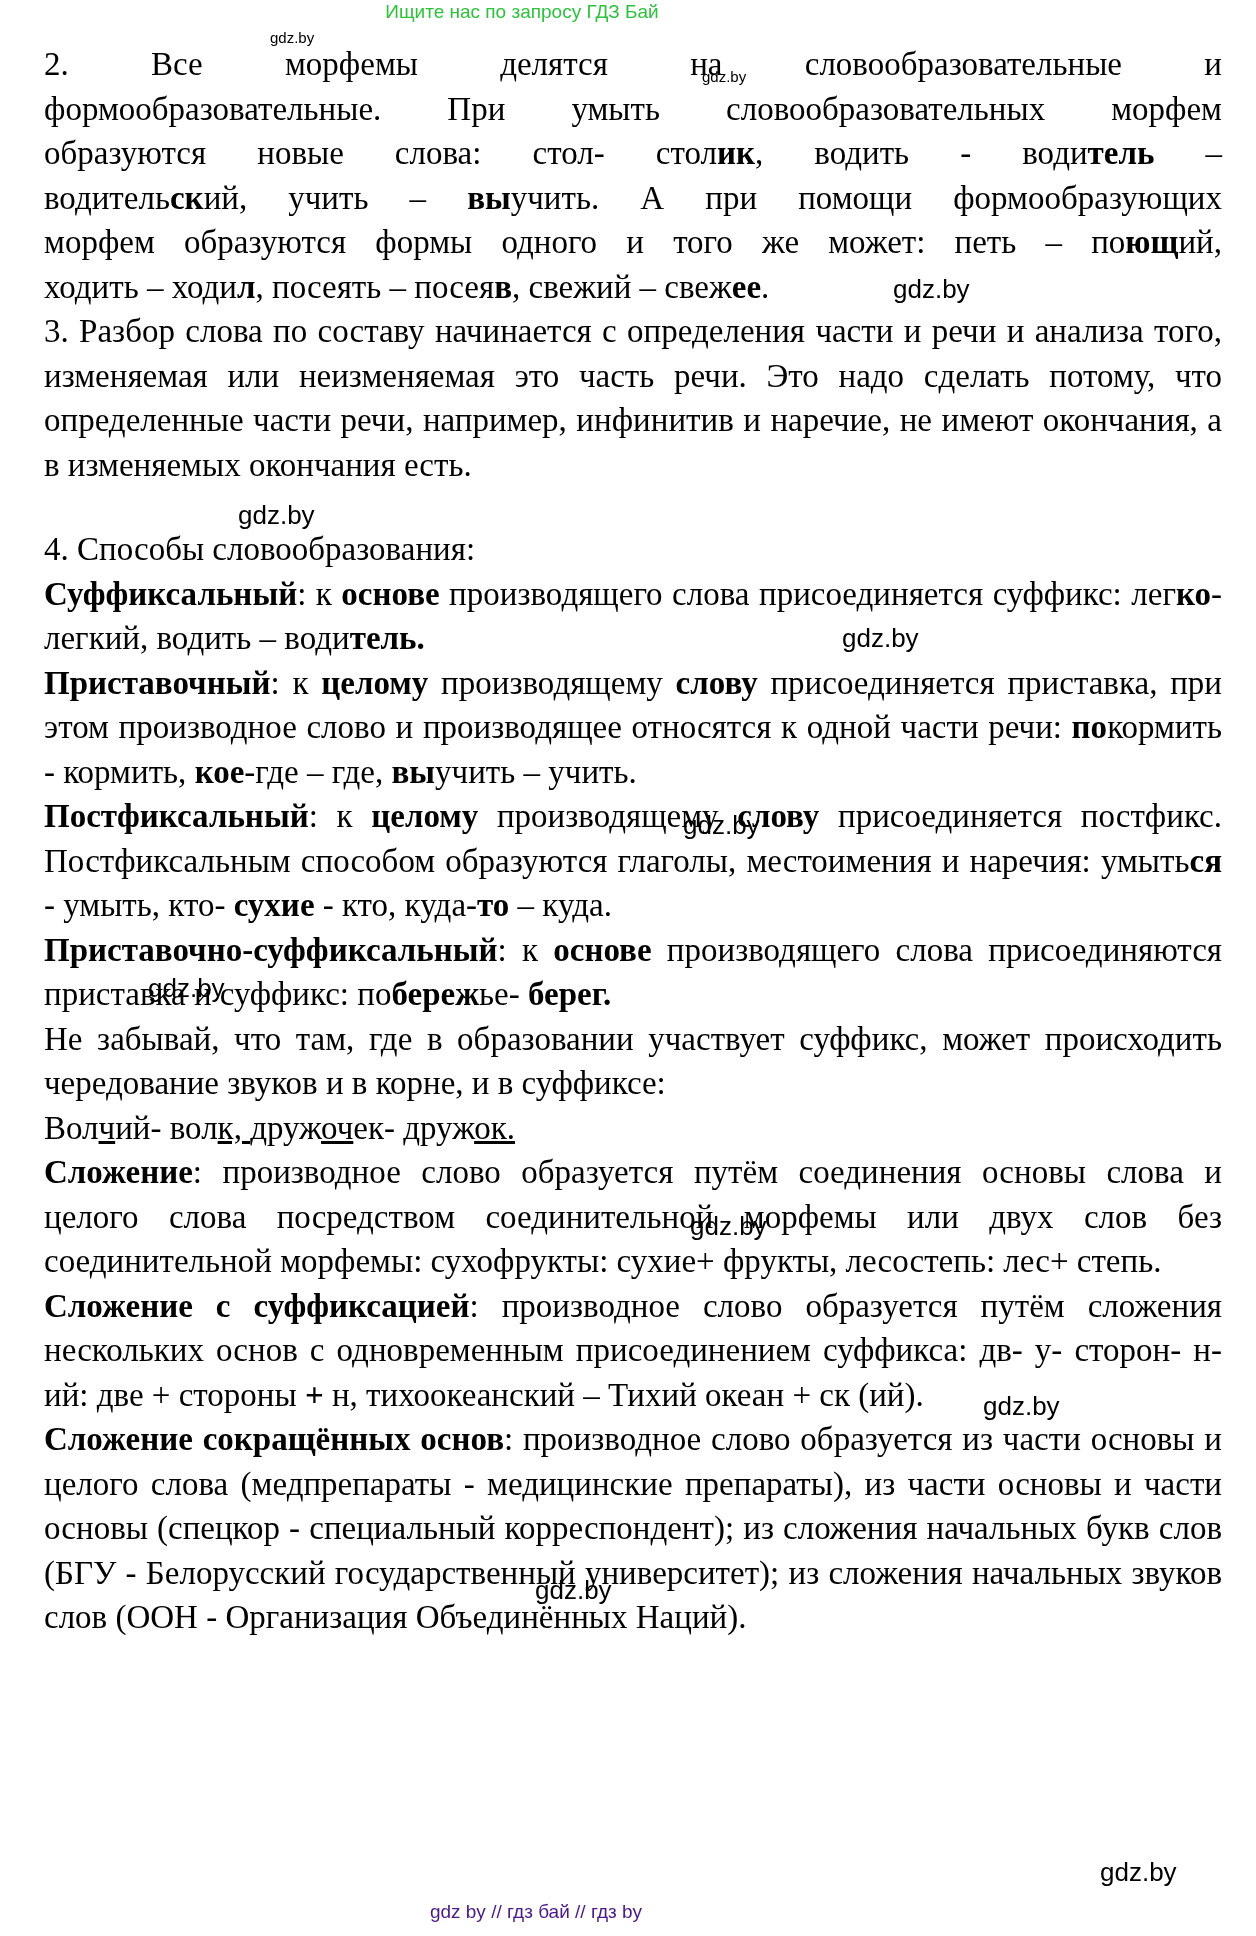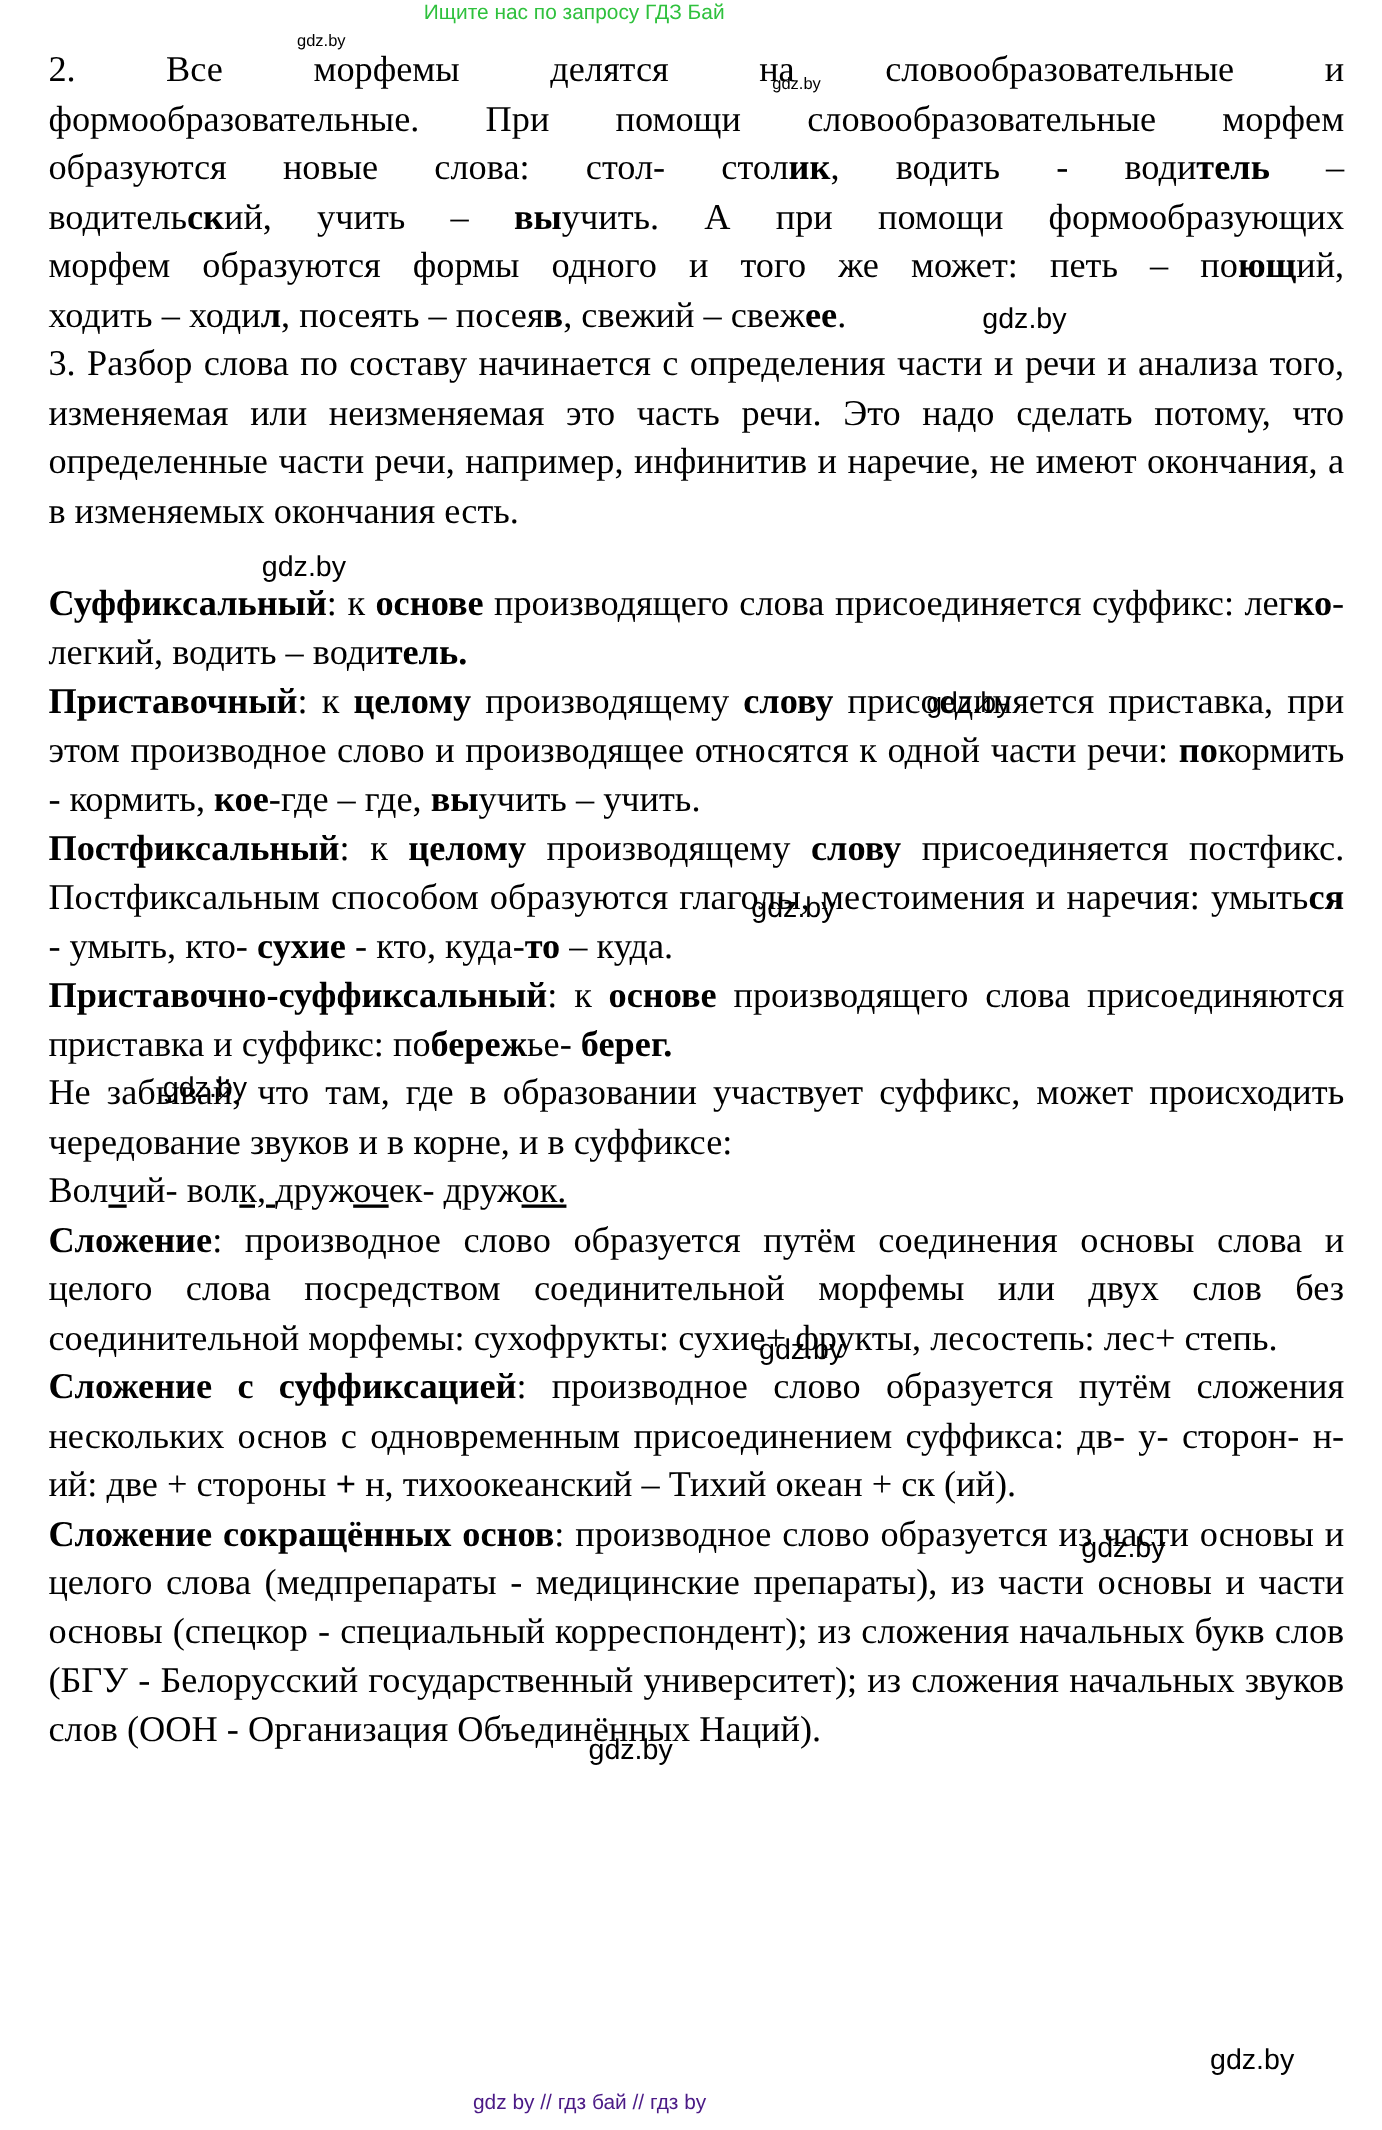--- a/index.html
+++ b/index.html
@@ -39,31 +39,32 @@
   <div class="p">
     <span class="line" style="display:flex;justify-content:space-between;">
       <span>2.</span>
       <span>Все</span>
       <span>морфемы</span>
       <span>делятся</span>
       <span>на</span>
       <span>словообразовательные</span>
       <span>и</span>
     </span>
-    <span class="line" style="text-align-last:justify;text-align:justify;">формообразовательные. При помощи словообразовательные морфем</span>
+    <span class="line" style="text-align-last:justify;text-align:justify;">формообразовательные. При умыть словообразовательных морфем</span>
     <span class="line" style="text-align:justify;text-align-last:justify;"><span>образуются новые слова: стол- стол</span><b>ик</b><span>, водить - води</span><b>тель</b><span> –</span></span>
     <span class="line" style="text-align:justify;text-align-last:justify;"><span>водитель</span><b>ск</b><span>ий, учить – </span><b>вы</b><span>учить. А при помощи формообразующих</span></span>
     <span class="line" style="text-align:justify;text-align-last:justify;"><span>морфем образуются формы одного и того же может: петь – по</span><b>ющ</b><span>ий,</span></span>
     <span class="line"><span>ходить – ходи</span><b>л</b><span>, посеять – посея</span><b>в</b><span>, свежий – свеж</span><b>ее</b><span>.</span></span>
   </div>
 
   <p class="p">3. Разбор слова по составу начинается с определения части и речи и анализа того, изменяемая или неизменяемая это часть речи. Это надо сделать потому, что определенные части речи, например, инфинитив и наречие, не имеют окончания, а в изменяемых окончания есть.</p>
 
   <div style="height:40px"></div>
 
+  <p class="p">4. Способы словообразования:</p>
 
   <p class="p"><b>Суффиксальный</b><span>: к </span><b>основе</b><span> производящего слова присоединяется суффикс: лег</span><b>ко</b><span>- легкий, водить – води</span><b>тель.</b></p>
 
   <p class="p"><b>Приставочный</b><span>: к </span><b>целому</b><span> производящему </span><b>слову</b><span> присоединяется приставка, при этом производное слово и производящее относятся к одной части речи: </span><b>по</b><span>кормить - кормить, </span><b>кое</b><span>-где – где, </span><b>вы</b><span>учить – учить.</span></p>
 
   <p class="p"><b>Постфиксальный</b><span>: к </span><b>целому</b><span> производящему </span><b>слову</b><span> присоединяется постфикс. Постфиксальным способом образуются глаголы, местоимения и наречия: умыть</span><b>ся</b><span> - умыть, кто- </span><b>сухие</b><span> - кто, куда-</span><b>то</b><span> – куда.</span></p>
 
   <p class="p"><b>Приставочно-суффиксальный</b><span>: к </span><b>основе</b><span> производящего слова присоединяются приставка и суффикс: по</span><b>береж</b><span>ье- </span><b>берег.</b></p>
 
   <p class="p">Не забывай, что там, где в образовании участвует суффикс, может происходить чередование звуков и в корне, и в суффиксе:</p>

